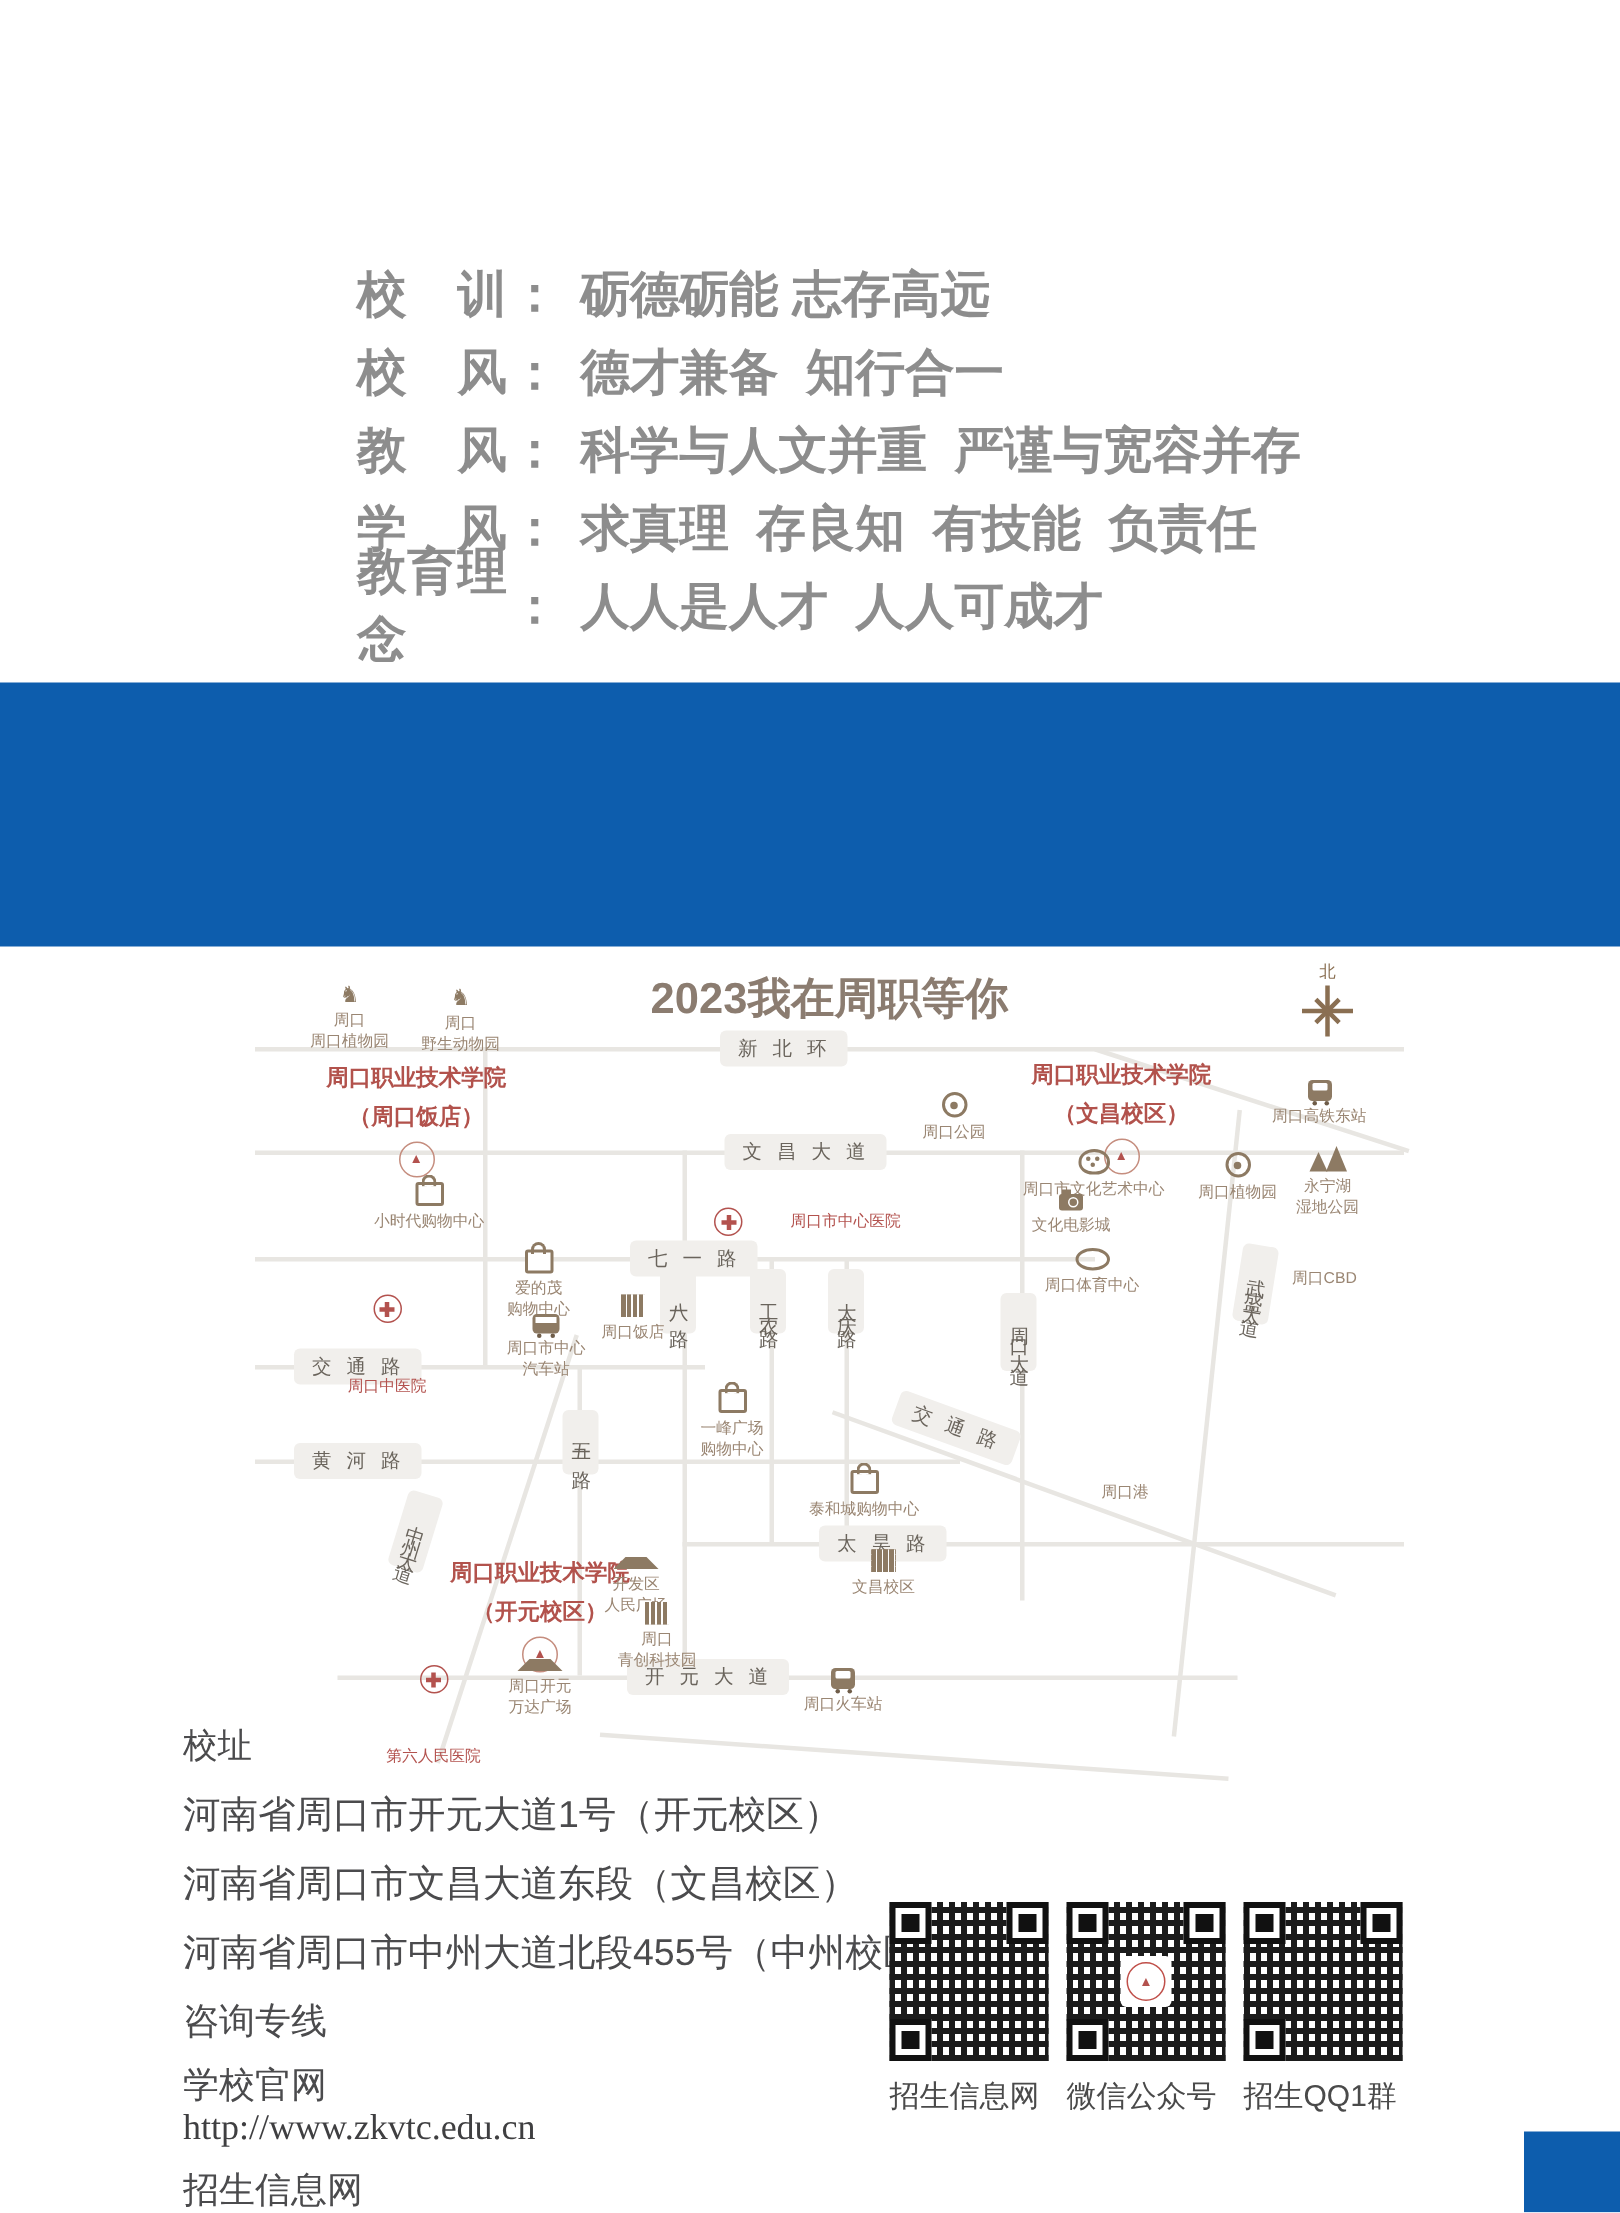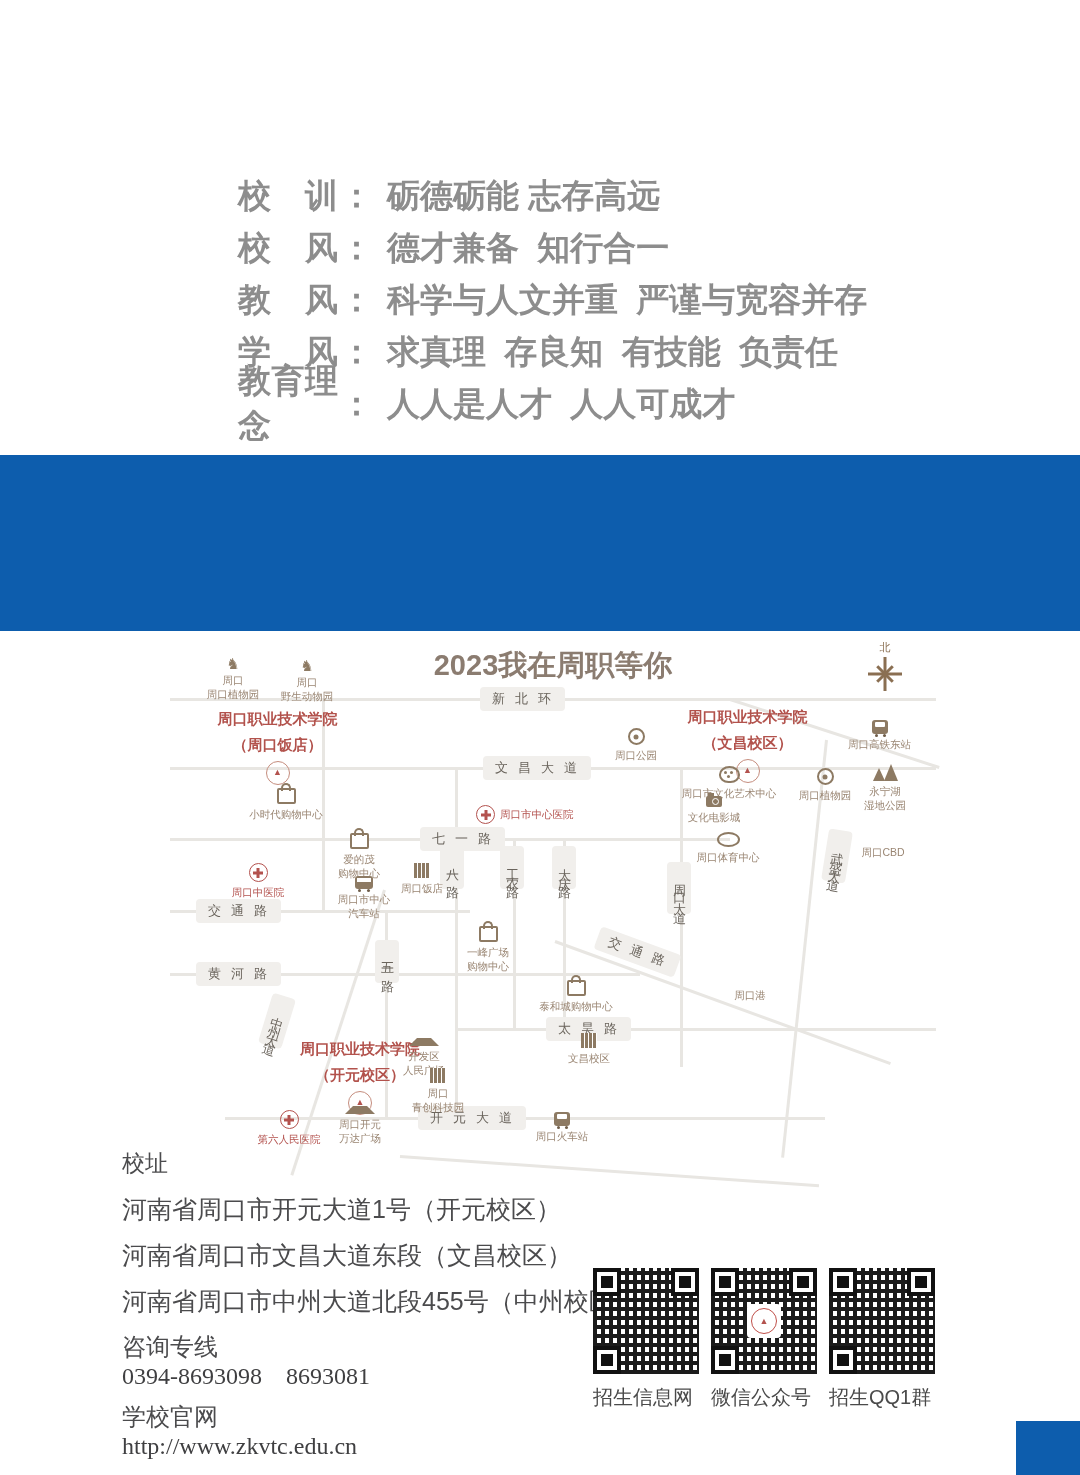--- a/index.html
+++ b/index.html
@@ -26,21 +26,21 @@
   .rl-v{width:3px;}
 
   .pill{position:absolute;z-index:3;background:#f1efec;color:#6a645c;border-radius:4px;
         font-size:13px;white-space:nowrap;font-family:"Liberation Serif","DejaVu Serif",serif;}
   .pill.h{padding:3px 4px 3px 12px;letter-spacing:10px;}
   .pill.v{writing-mode:vertical-rl;padding:12px 3px 4px 3px;letter-spacing:9px;}
 
   .poi{position:absolute;z-index:4;display:flex;flex-direction:column;align-items:center;
        color:#9a8673;font-size:10.5px;line-height:1.35;text-align:center;}
   .poi.row{flex-direction:row;gap:5px;align-items:center;}
-  .poi.red{color:#b3524e;}
+  .poi.red{color:#b3524e;gap:32px;}
   .college{position:absolute;z-index:4;display:flex;flex-direction:column;align-items:center;
            color:#b2524c;font-weight:bold;font-size:15px;line-height:1.7;text-align:center;}
 
   
   .ic{display:block;margin:0 auto 3px;}
   .g-ic{font-size:15px;line-height:1;color:#8d7a63;margin-bottom:2px;}
   .i-bag{width:15px;height:12px;border:2px solid #8d7a63;border-radius:2px;position:relative;background:#fff;}
   .i-bag::before{content:"";position:absolute;left:2px;top:-7px;width:6px;height:6px;
                  border:2px solid #8d7a63;border-bottom:none;border-radius:5px 5px 0 0;}
   .i-cross{width:17px;height:17px;border:1.6px solid #b3524e;border-radius:50%;position:relative;flex:none;}
@@ -323,21 +323,20 @@
     </div>
   </div>
 
   <div id="contact">
     <div class="heading">校址</div>
     <div class="addr">河南省周口市开元大道1号（开元校区）</div>
     <div class="addr">河南省周口市文昌大道东段（文昌校区）</div>
     <div class="addr">河南省周口市中州大道北段455号（中州校区）</div>
     <div class="c-row">
       <span class="c-label">咨询专线</span>
-      <span class="c-value">0394-8693098    8693081</span>
     </div>
     <div class="c-row">
       <span class="c-label">学校官网</span>
       <span class="c-value">http://www.zkvtc.edu.cn</span>
     </div>
     <div class="c-row">
       <span class="c-label">招生信息网</span>
     </div>
     <div class="c-row">
       <span class="c-label">招生咨询QQ群</span>

